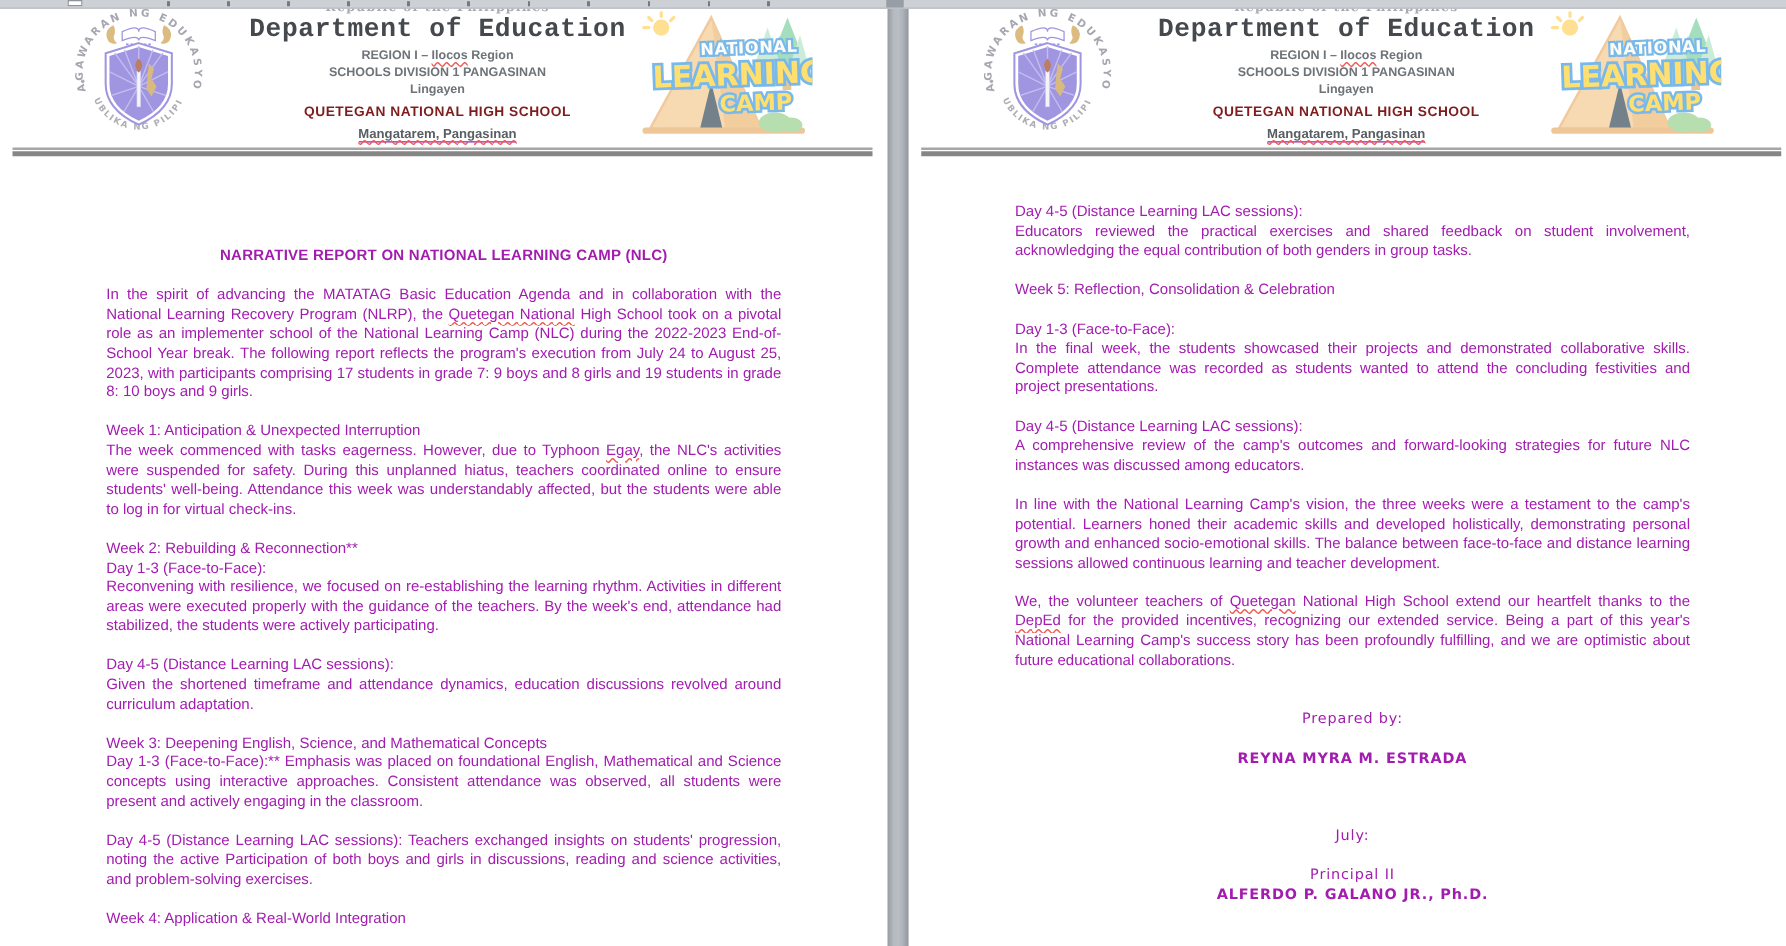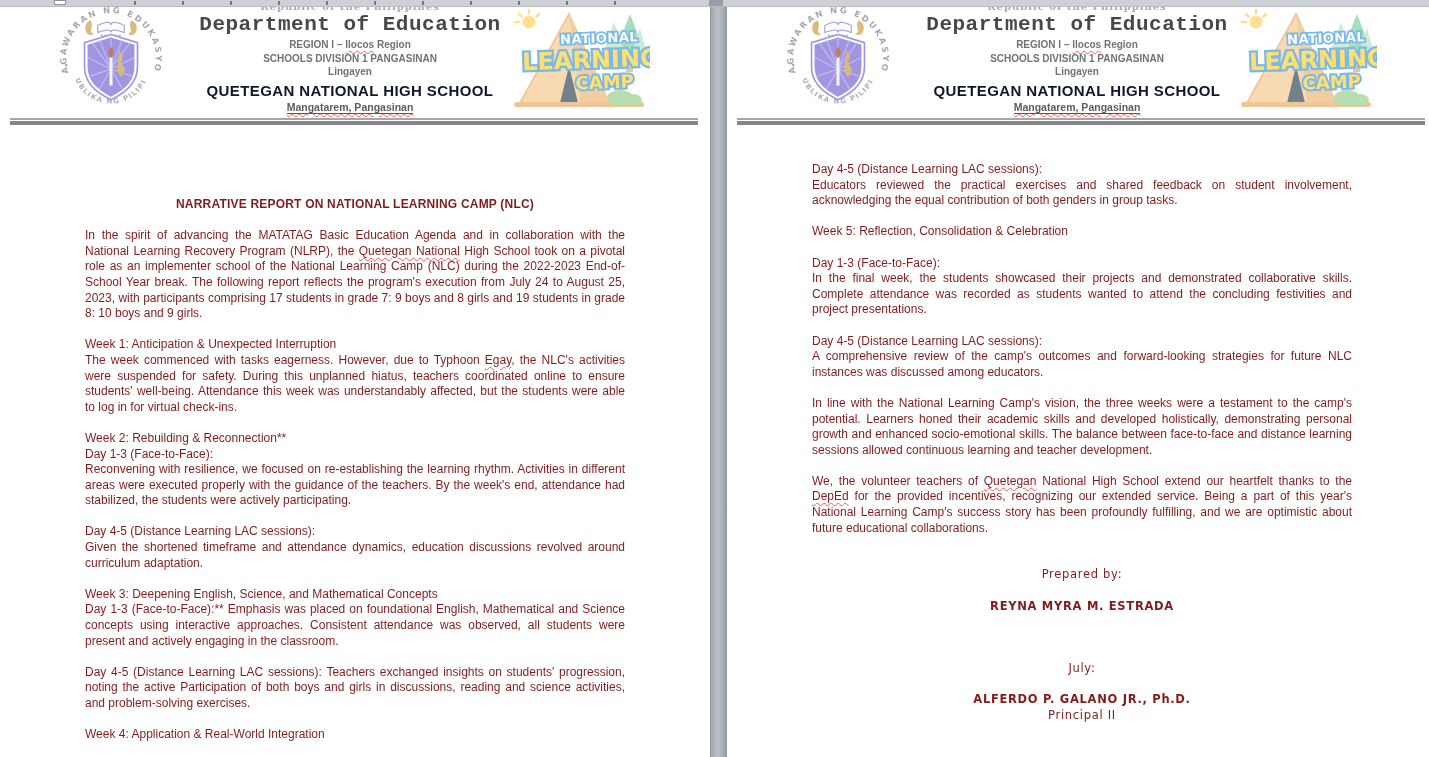--- a/index.html
+++ b/index.html
@@ -23,33 +23,33 @@
     background:linear-gradient(90deg,#969ca3 0,#b6bbc1 30%,#b9bec4 50%,#afb4ba 70%,#91979e 100%);}
 
   
   .page-header{position:relative;height:119px;}
   .hdr-center{position:absolute;left:150px;top:-4px;width:400px;text-align:center;}
   .hdr-republic{font-family:"DejaVu Serif",serif;font-weight:bold;font-size:10px;line-height:10px;
                 color:#a7abb0;letter-spacing:1px;}
   .hdr-dept{font-family:Liberation Mono, monospace;font-weight:bold;font-size:21px;line-height:26px;
             color:#45484c;letter-spacing:.5px;}
   .hdr-sub{font-weight:bold;font-size:10px;line-height:13.5px;color:#6e7378;}
-  .hdr-school{font-weight:bold;font-size:15px;line-height:19px;color:#0f172a;letter-spacing:.4px;margin-top:2px;}
+  .hdr-school{font-weight:bold;font-size:11px;line-height:19px;color:#7f1d1d;letter-spacing:.4px;margin-top:2px;}
   .hdr-addr{font-weight:bold;font-size:10.5px;line-height:13px;color:#595e63;margin-top:1px;}
   .addr-u{border-bottom:1px solid #a21caf;display:inline-block;line-height:11px;}
   .sq{text-decoration:underline;text-decoration-style:wavy;text-decoration-color:#f05a52;
       text-decoration-thickness:1px;text-underline-offset:2px;}
   .seal{position:absolute;left:60px;top:0;width:102px;height:110px;opacity:.78;}
   .nlc-logo{position:absolute;left:512px;top:2px;width:138px;height:112px;opacity:.8;}
   .dbl-line{position:absolute;left:10px;right:12px;bottom:0;}
   .dbl-thin{height:0;border-top:2px solid #a6a6a6;}
   .dbl-thick{height:4px;background:#868686;margin-top:1px;}
 
   
-  .page-content{margin-left:85px;width:540px;font-size:12px;line-height:15.6px;color:#7f1d1d;}
+  .page-content{margin-left:85px;width:540px;font-size:12px;line-height:15.6px;color:#a21caf;}
   .pc-1{padding-top:72px;}
   .pc-2{padding-top:37px;}
   .blk{margin:0;}
   .blk.title{font-weight:bold;text-align:center;letter-spacing:.2px;}
   .blk.h{text-align:left;}
   .blk.p{text-align:justify;}
   .blk.gap{height:15.6px;}
   .blk.sig-label,.blk.sig-name,.blk.sig-title{text-align:center;
       font-family:"DejaVu Sans",sans-serif;font-size:11.5px;letter-spacing:.7px;}
   .blk.sig-name{font-weight:bold;}
@@ -276,18 +276,18 @@
         <div class="blk gap"></div>
         <div class="blk gap"></div>
         <p class="blk sig-label"><span>Prepared by:</span></p>
         <div class="blk gap"></div>
         <p class="blk sig-name"><span>REYNA MYRA M. ESTRADA</span></p>
         <div class="blk gap"></div>
         <div class="blk gap"></div>
         <div class="blk gap"></div>
         <p class="blk sig-label"><span>July:</span></p>
         <div class="blk gap"></div>
+        <p class="blk sig-title"><span>Principal II</span></p>
         <p class="blk sig-name"><span>ALFERDO P. GALANO JR., Ph.D.</span></p>
-        <p class="blk sig-title"><span>Principal II</span></p>
       </div>
   </div>
 
 </div>
 
 </body></html>

